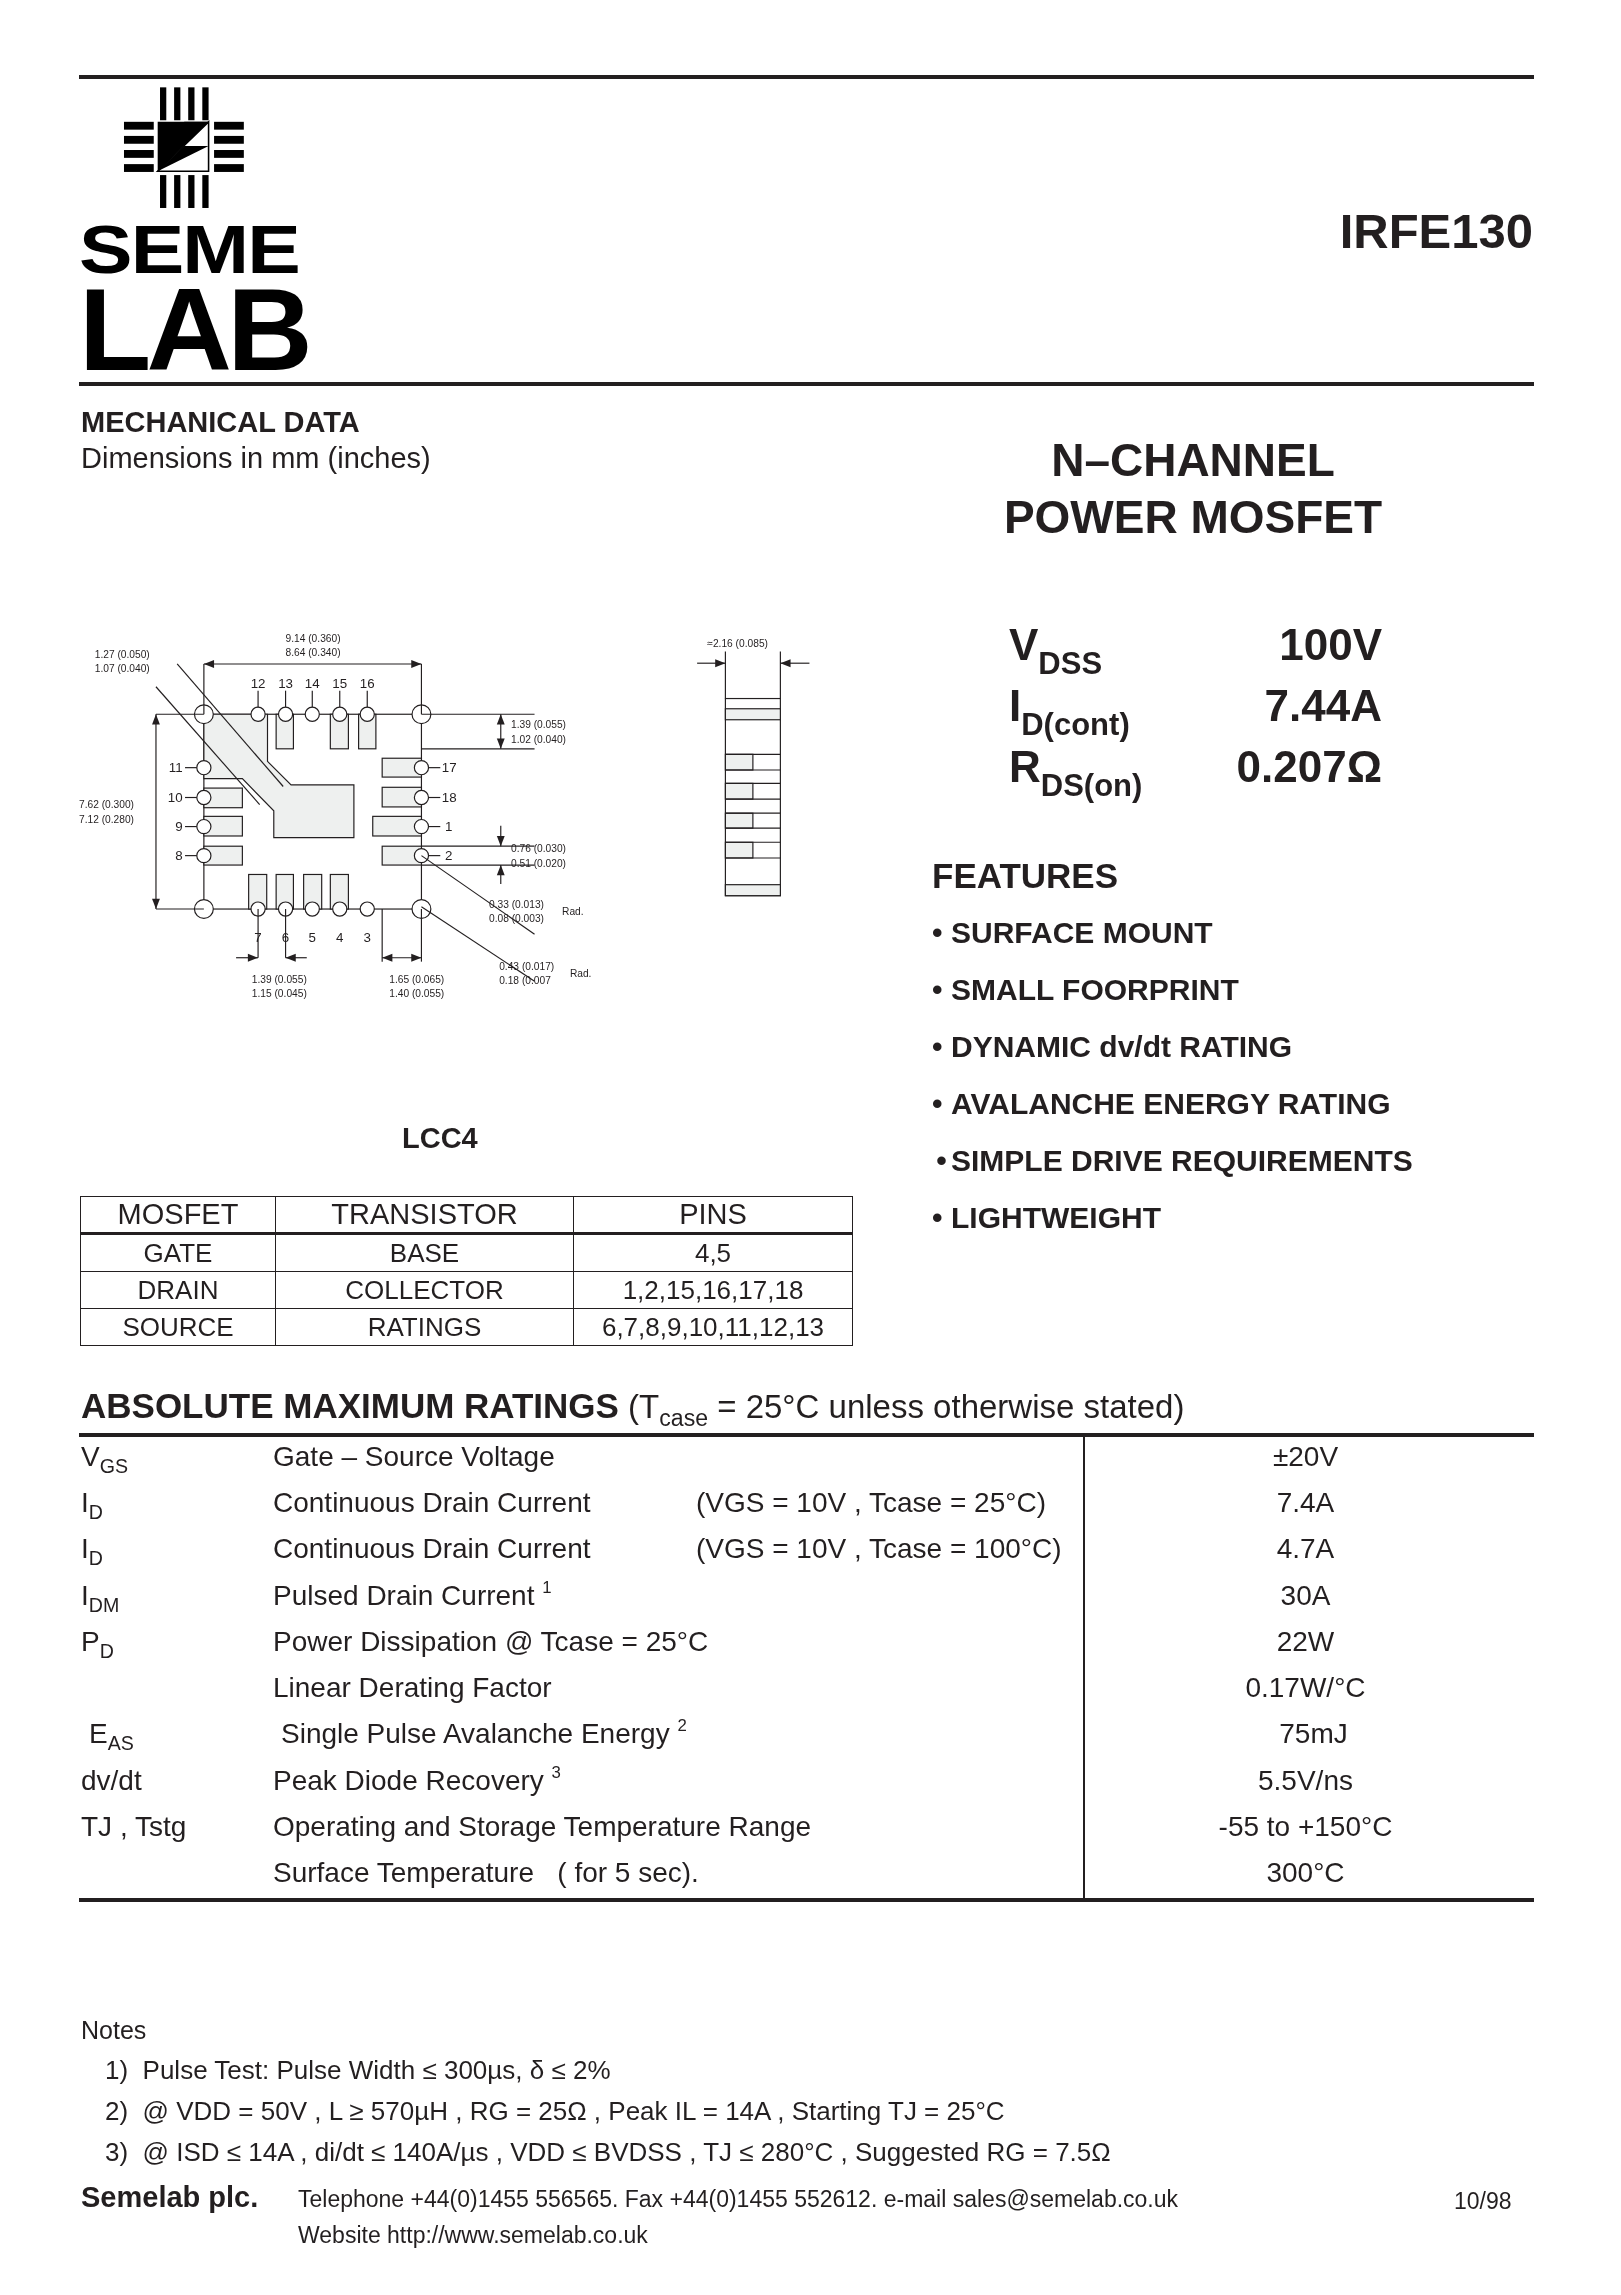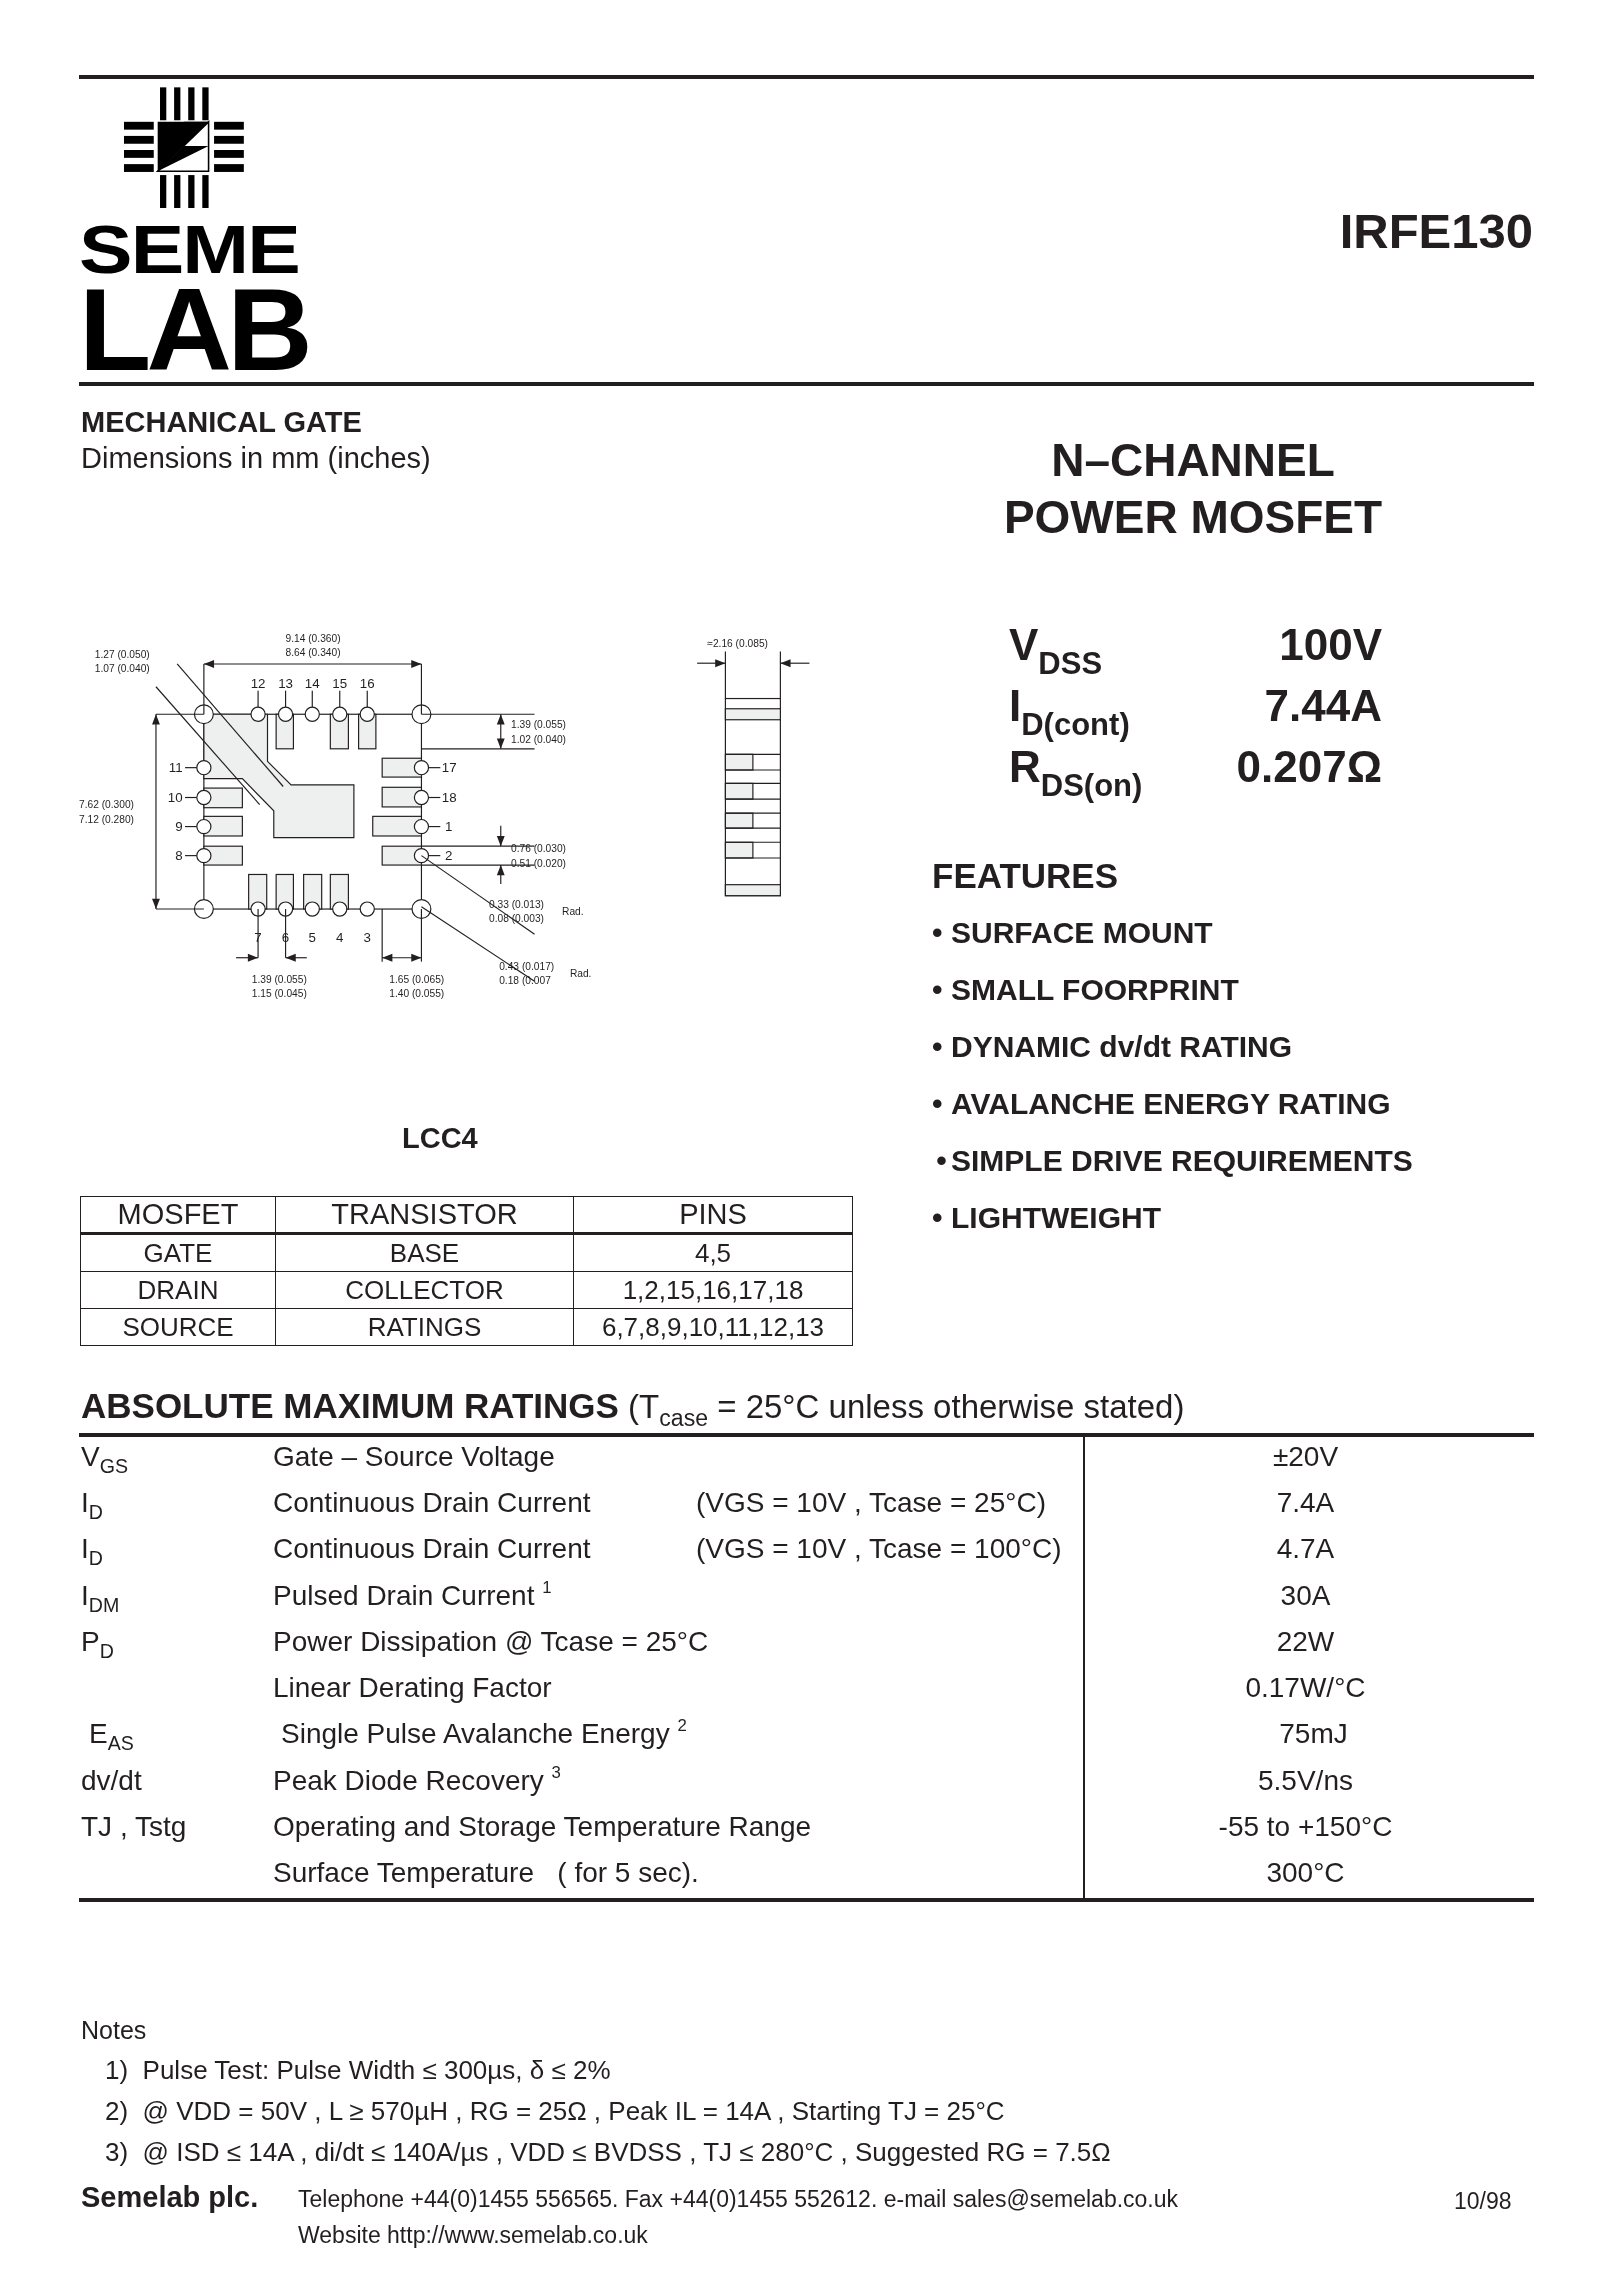--- a/index.html
+++ b/index.html
@@ -81,21 +81,21 @@
       <polygon points="134,47 165,47 104,78 "></polygon>
       <polygon points="100,110 134,78 165,78"></polygon>
     </g>
   </svg>
   <div class="logo-word" style="left:0;top:130px;font-size:68px;transform:scaleX(1.18);transform-origin:left;">SEME</div>
   <div class="logo-word" style="left:0;top:187px;font-size:116px;letter-spacing:-4.7px;transform:scaleX(1.02);transform-origin:left;">LAB</div>
 </div>
 
 <div class="abs title-part" style="right:89px;top:203px;">IRFE130</div>
 
-<div class="abs mech-title" style="left:81px;top:406px;">MECHANICAL GATE</div>
+<div class="abs mech-title" style="left:81px;top:406px;">MECHANICAL DATA</div>
 <div class="abs mech-sub" style="left:81px;top:442px;">Dimensions in mm (inches)</div>
 
 <svg class="abs" style="left:79px;top:612px;" width="754" height="393" viewBox="0 0 960 500">
   <g stroke="#231f20" stroke-width="1.5" fill="none">
 
     <rect x="159" y="130" width="277" height="248" fill="#fff"></rect>
 
     <path d="M159,130 L240,130 L240,190 L270,220 L350,220 L350,287 L248,287 L248,253 L208,212 L159,212 Z" fill="#eef0ef"></path>
     <rect x="251" y="130" width="22" height="44" fill="#eef0ef"></rect>
     <rect x="320" y="130" width="23" height="44" fill="#eef0ef"></rect>

